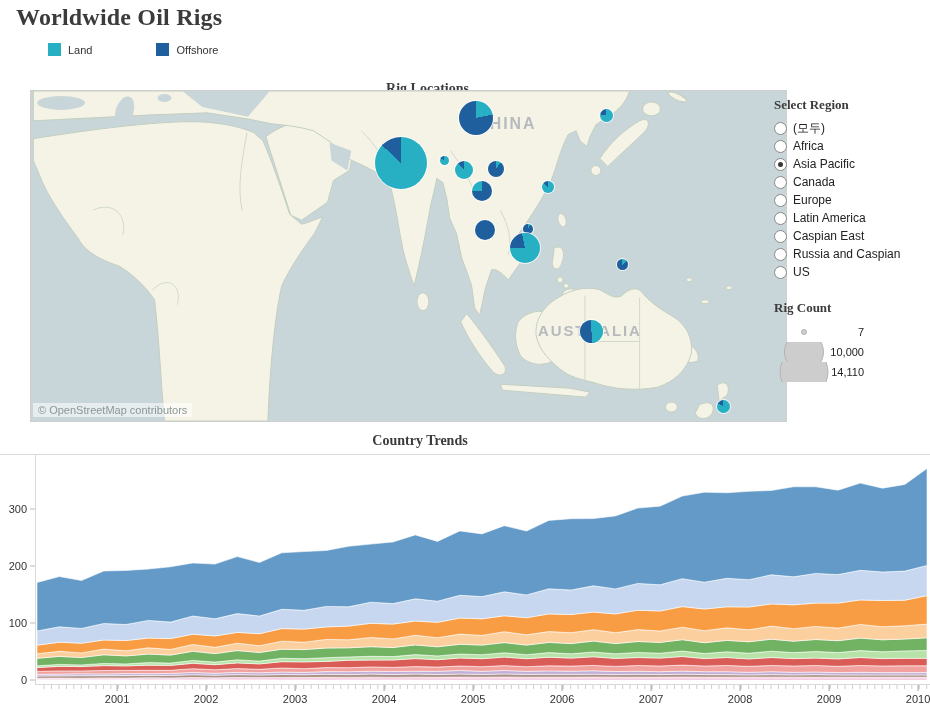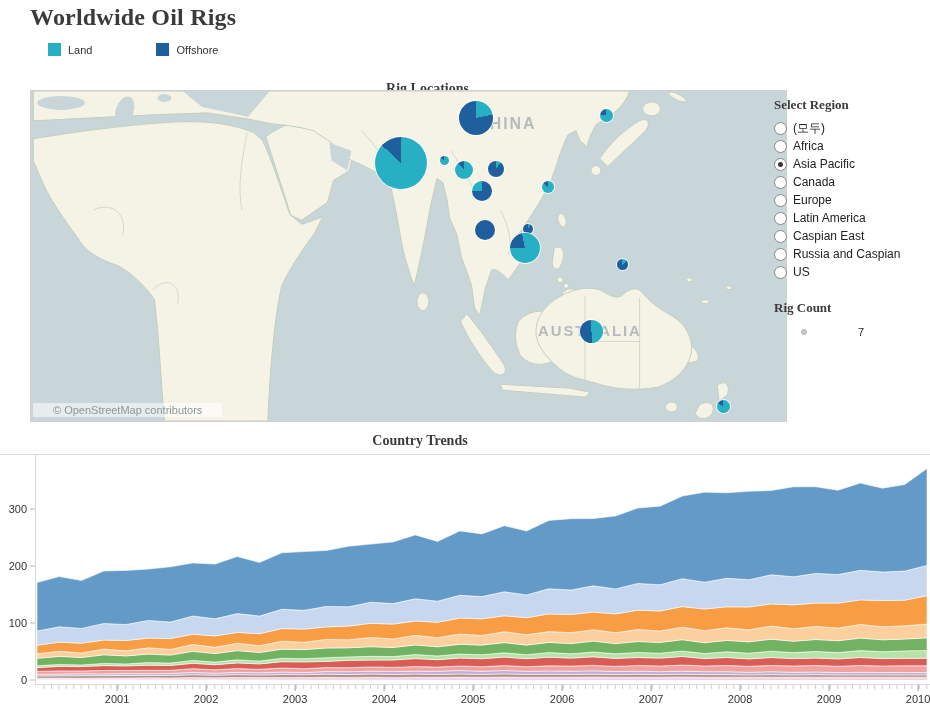--- a/index.html
+++ b/index.html
@@ -1,29 +1,29 @@
 <!DOCTYPE html>
 <html><head>
 <meta charset="utf-8">
 <style>
   html,body{margin:0;padding:0;background:#ffffff;}
   .page{position:relative;width:930px;height:706px;background:#fff;overflow:hidden;
         font-family:"Liberation Sans",sans-serif;color:#333;}
   .serif{font-family:"Liberation Serif","DejaVu Serif",serif;font-weight:bold;color:#3b3b3b;}
-  h1{position:absolute;left:30px;top:4px;margin:0;font-size:24px;letter-spacing:.2px;}
+  h1{position:absolute;left:16px;top:4px;margin:0;font-size:24px;letter-spacing:.2px;}
   .color-legend{position:absolute;left:30px;top:43px;display:flex;gap:46px;}
   .color-legend .item{display:flex;align-items:center;gap:7px;font-size:11px;color:#333;padding-left:18px;}
   .swatch{width:13px;height:13px;display:inline-block;}
   .map-title{position:absolute;left:30px;top:69px;width:795px;text-align:center;font-size:14px;margin-top:12px;}
   .map{position:absolute;left:30px;top:90px;width:755px;height:330px;border:1px solid #cfcfcf;
        background:#c9d6d9;overflow:hidden;}
   .map svg{position:absolute;left:0;top:0;}
   .pie{position:absolute;border-radius:50%;box-shadow:0 0 0 1px rgba(255,255,255,.75);}
   .attribution{position:absolute;left:2px;bottom:4px;background:rgba(255,255,255,.55);
-       color:#8b9898;font-size:11px;padding:1px 20px;}
+       color:#8b9898;font-size:11px;padding:1px 5px;}
   .side{position:absolute;left:774px;top:97px;width:138px;}
   .side .hdr{font-size:13px;margin-bottom:6px;}
   .radio-row{display:flex;align-items:center;gap:6px;height:18px;font-size:12px;color:#222;cursor:pointer;}
   .radio{width:11px;height:11px;border-radius:50%;border:1px solid #898989;background:#fff;
          display:inline-flex;align-items:center;justify-content:center;flex:0 0 auto;}
   .radio .dot{width:5px;height:5px;border-radius:50%;background:#3a3a3a;}
   .size-rows{margin-top:4px;}
   .size-row{position:relative;height:20px;overflow:hidden;}
   .size-row .bubble{position:absolute;left:30px;top:50%;transform:translate(-50%,-50%);
         background:#cdcdcd;border:1px solid #b3b3b3;border-radius:50%;}
@@ -180,20 +180,28 @@
         <div class="radio-row">
           <span class="radio"></span>
           <span>US</span>
         </div>
       </div>
     <div class="hdr serif" style="margin-top:19px;">Rig Count</div>
     <div class="size-rows" id="size-list">
         <div class="size-row">
           <span class="bubble" style="width:4px;height:4px"></span>
           <span class="lbl">7</span>
+        </div>
+        <div class="size-row">
+          <span class="bubble" style="width:38px;height:38px"></span>
+          <span class="lbl">10,000</span>
+        </div>
+        <div class="size-row">
+          <span class="bubble" style="width:47px;height:47px"></span>
+          <span class="lbl">14,110</span>
         </div>
       </div>
   </div>
 
   <div class="chart-title serif">Country Trends</div>
   <svg id="trend-svg" width="930" height="252">
       <line x1="0" y1="0.5" x2="930" y2="0.5" stroke="#d9d9d9" stroke-width="1"></line>
       <line x1="35.5" y1="0" x2="35.5" y2="230" stroke="#d9d9d9" stroke-width="1"></line>
       <line x1="35" y1="230.5" x2="930" y2="230.5" stroke="#d9d9d9" stroke-width="1"></line>
       <path d="M37.0,225.4L59.3,225.3L81.5,225.4L103.8,225.3L126.0,225.4L148.3,225.2L170.5,225.3L192.8,225.1L215.0,225.3L237.3,225.1L259.5,225.2L281.8,225.1L304.0,225.1L326.3,225.0L348.5,225.1L370.8,225.0L393.0,225.1L415.3,225.0L437.5,225.0L459.8,224.9L482.0,225.0L504.3,224.9L526.5,225.0L548.8,224.9L571.0,224.9L593.3,224.9L615.5,224.9L637.8,224.9L660.0,224.9L682.3,224.9L704.5,224.9L726.8,224.9L749.0,224.9L771.3,224.9L793.5,224.9L815.8,224.9L838.0,224.9L860.3,224.9L882.5,224.9L904.8,224.9L927.0,224.9L927.0,226.0L904.8,226.0L882.5,226.0L860.3,226.0L838.0,226.0L815.8,226.0L793.5,226.0L771.3,226.0L749.0,226.0L726.8,226.0L704.5,226.0L682.3,226.0L660.0,226.0L637.8,226.0L615.5,226.0L593.3,226.0L571.0,226.0L548.8,226.0L526.5,226.0L504.3,226.0L482.0,226.0L459.8,226.0L437.5,226.0L415.3,226.0L393.0,226.0L370.8,226.0L348.5,226.0L326.3,226.0L304.0,226.0L281.8,226.0L259.5,226.0L237.3,226.0L215.0,226.0L192.8,226.0L170.5,226.0L148.3,226.0L126.0,226.0L103.8,226.0L81.5,226.0L59.3,226.0L37.0,226.0Z" fill="#e88bc0" stroke="rgba(255,255,255,0.7)" stroke-width="0.8"></path>

